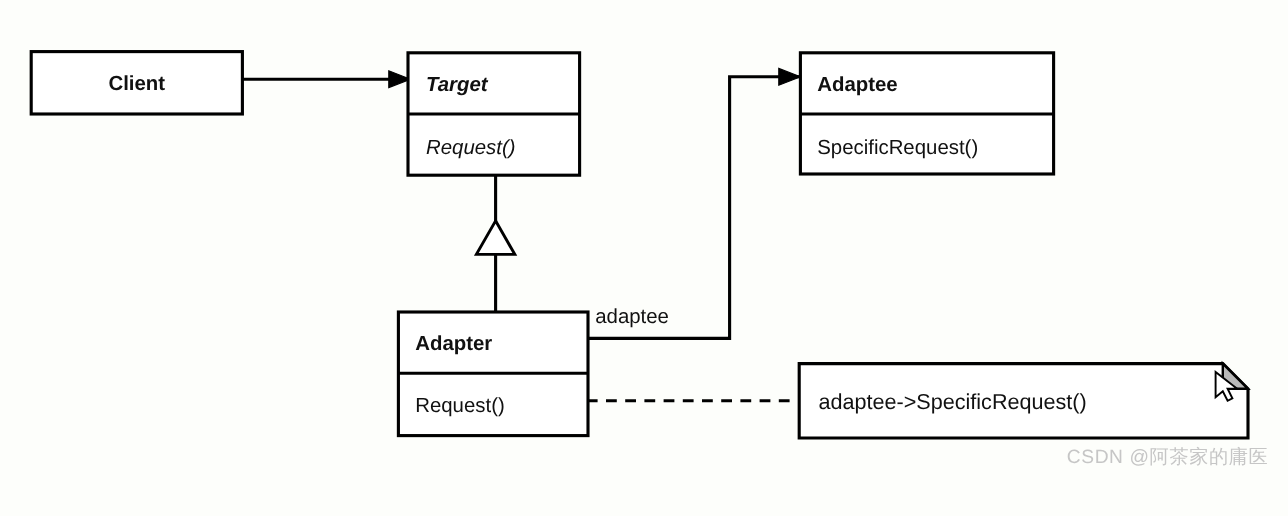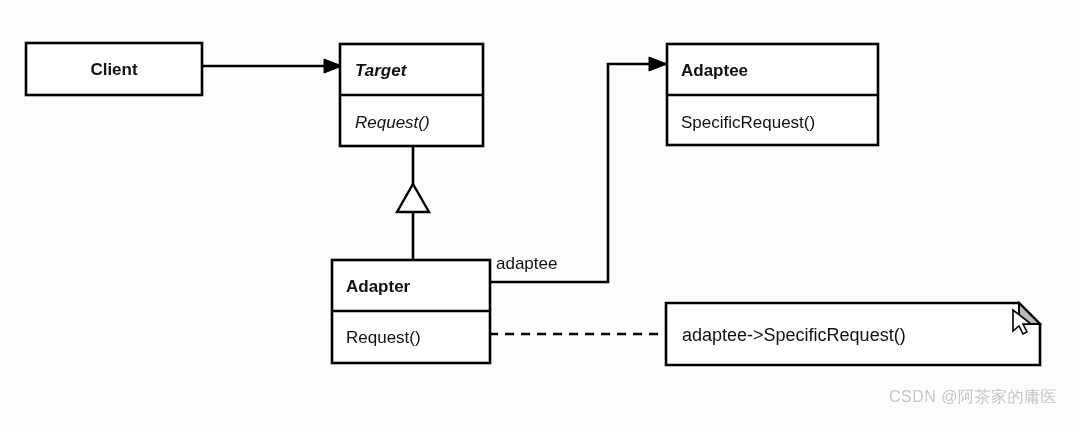--- a/index.html
+++ b/index.html
@@ -123,21 +123,21 @@
   }
   .note-text {
     font-family: "Liberation Sans", sans-serif;
     font-size: 18px;
     fill: #111111;
   }
   
   .watermark {
     position: absolute;
     right: 16px;
-    bottom: 8px;
+    bottom: 24px;
     font-family: "Liberation Sans", sans-serif;
     font-size: 16px;
     color: #c6c6c6;
     letter-spacing: 0.5px;
     white-space: nowrap;
     user-select: none;
   }
 </style>
 </head>
 <body>

